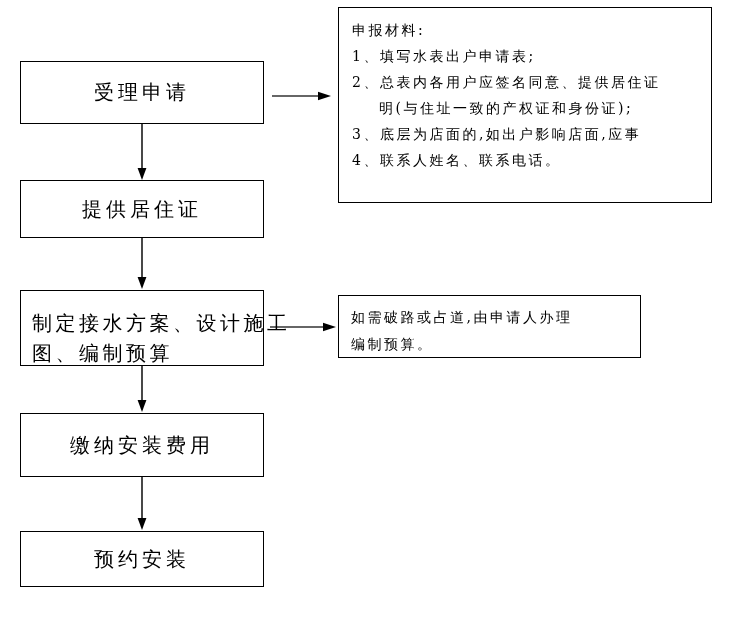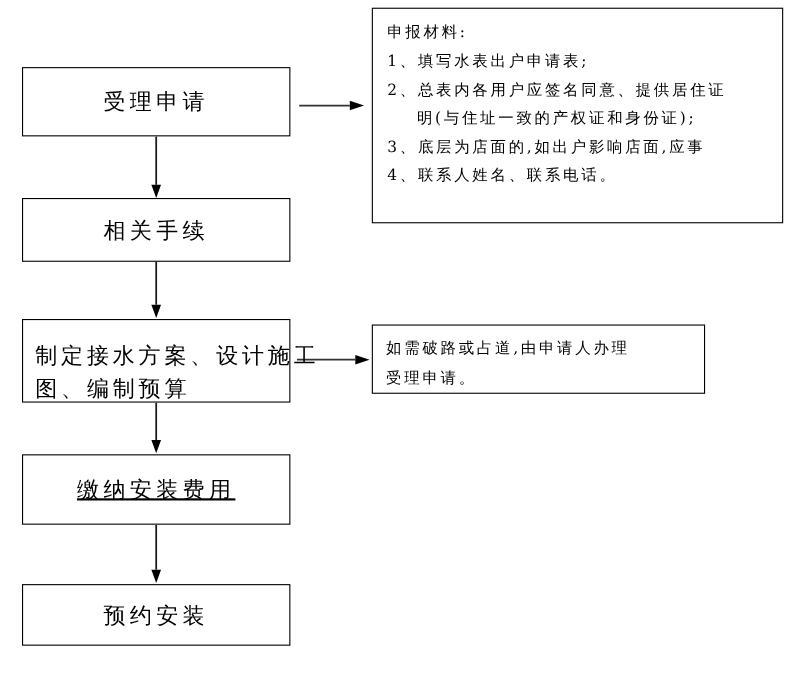--- a/index.html
+++ b/index.html
@@ -49,21 +49,21 @@
   }
   .step.multiline .line {
     display: block;
     line-height: 30px;
     letter-spacing: 3.5px;
     white-space: nowrap;
   }
   .step-1 { top: 61px;  height: 63px; }
   .step-2 { top: 180px; height: 58px; }
   .step-3 { top: 290px; height: 76px; }
-  .step-4 { top: 413px; height: 64px; text-decoration: underline; }
+  .step-4 { top: 413px; height: 64px; }
   .step-5 { top: 531px; height: 56px; }
   .note {
     font-size: 14px;
     letter-spacing: 2.5px;
   }
   .note .line {
     display: block;
     white-space: nowrap;
   }
   .note-materials {
@@ -120,21 +120,21 @@
       <line x1="270" y1="327" x2="323" y2="327" stroke="#333333" stroke-width="1.6"></line>
       <polygon points="336,327 323,322.7 323,331.3" fill="#000000"></polygon>
     </g>
   </svg>
 
   <div class="box step step-1">
     <span class="line">受理申请</span>
   </div>
 
   <div class="box step step-2">
-    <span class="line">相关手续</span>
+    <span class="line">提供居住证</span>
   </div>
 
   <div class="box step step-3 multiline">
     <span class="lines">
       <span class="line">制定接水方案、设计施工</span>
       <span class="line">图、编制预算</span>
     </span>
   </div>
 
   <div class="box step step-4">
@@ -149,16 +149,16 @@
     <span class="line">申报材料:</span>
     <span class="line">1、填写水表出户申请表;</span>
     <span class="line">2、总表内各用户应签名同意、提供居住证</span>
     <span class="line indent">明(与住址一致的产权证和身份证);</span>
     <span class="line">3、底层为店面的,如出户影响店面,应事</span>
     <span class="line">4、联系人姓名、联系电话。</span>
   </div>
 
   <div class="box note note-road">
     <span class="line">如需破路或占道,由申请人办理</span>
-    <span class="line">受理申请。</span>
+    <span class="line">编制预算。</span>
   </div>
 
 </div>
 
 </body></html>

